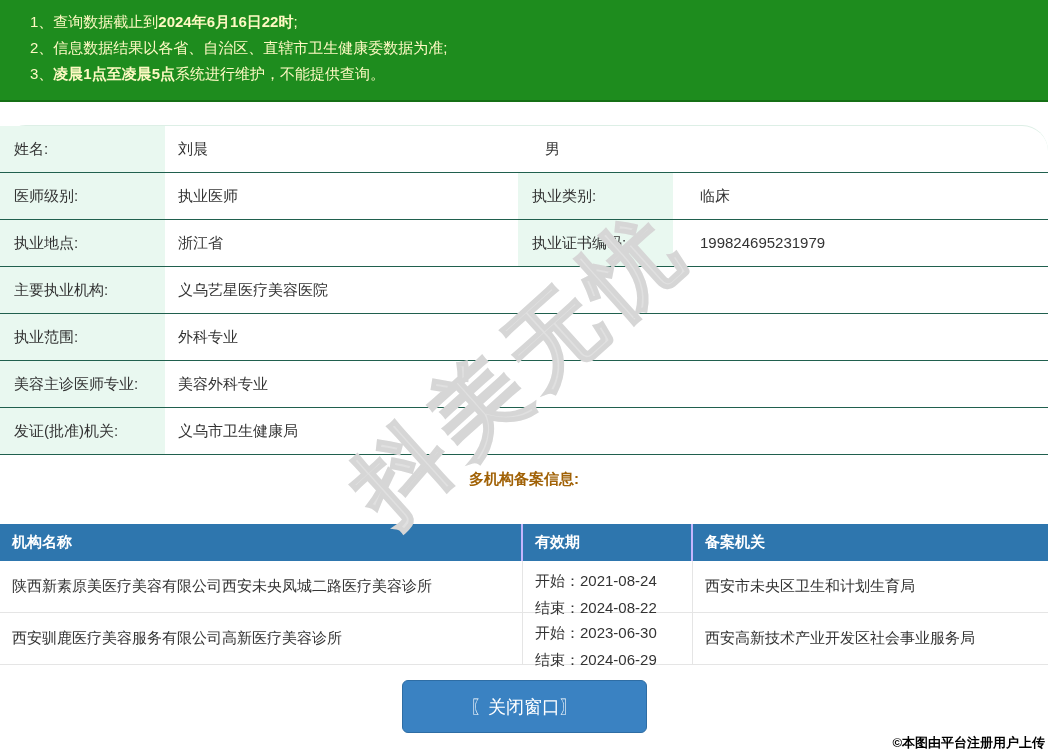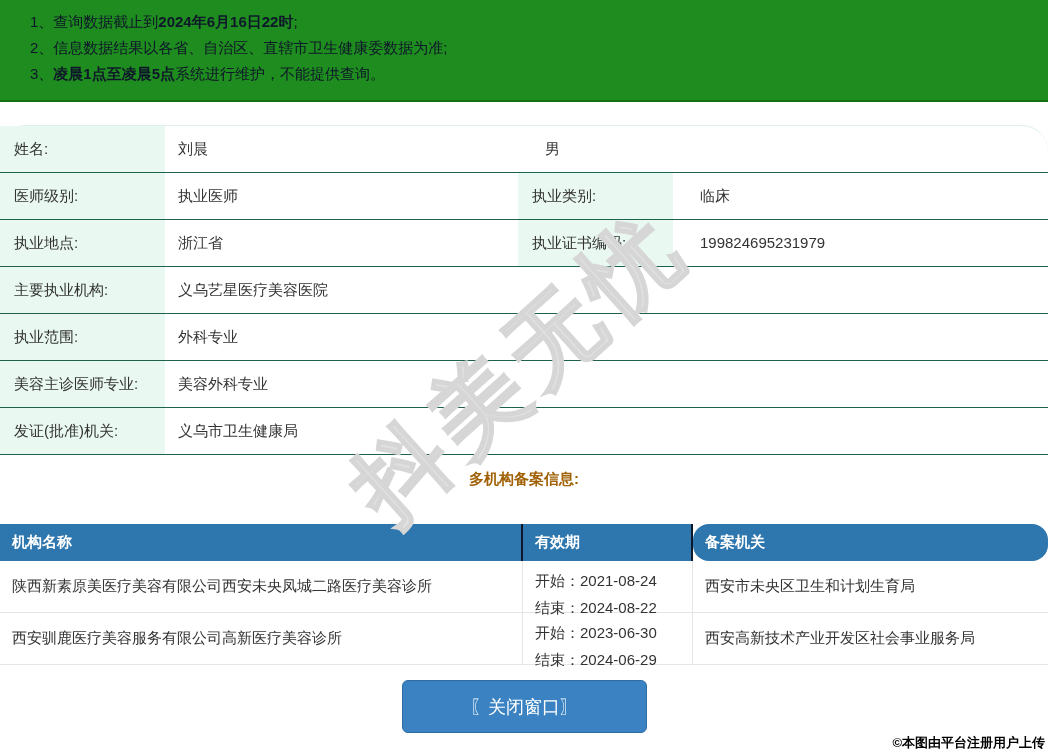--- a/index.html
+++ b/index.html
@@ -4,43 +4,43 @@
 <style>
   * { margin:0; padding:0; box-sizing:border-box; }
   body {
     width:1048px; height:754px; position:relative; overflow:hidden;
     background:#ffffff; color:#333;
     font-family:"Liberation Sans","DejaVu Sans",sans-serif;
   }
 
   
   .notice { background:#1e8c1e; padding:9px 20px 13px 30px; border-bottom:2px solid #157015; }
-  .notice-line { color:#0f172a; font-size:15px; line-height:26px; }
+  .notice-line { color:#fef9c3; font-size:15px; line-height:26px; }
   .notice-line strong { font-weight:bold; }
 
   
   .info-table { margin-top:23px; border-top:1px solid #ddefe6;border-radius:26px; }
   .irow { display:flex; border-bottom:1px solid #20604e; font-size:15px; }
   .lbl { width:165px; min-width:165px; background:#e9f8f0; padding:14px 8px 13px 14px; }
   .lbl.l2 { width:155px; min-width:155px; }
   .val { padding:14px 8px 13px 13px; }
   .val.v1 { width:353px; min-width:353px; }
   .val.v2 { flex:1; padding-left:27px; }
   .val.flexv { flex:1; }
 
   
   .ft-title { text-align:center; font-weight:bold; font-size:15px; margin-top:15px; color:#a16207; }
   .ft-wrap { margin-top:35px; height:149px; overflow:hidden; }
   .ft-header { display:flex; height:37px; }
   .fh { background:#2e76ae; color:#fff; font-weight:bold; font-size:15px;
         display:flex; align-items:center; padding-left:12px; }
-  .fh.c1, .fh.c2 { border-right:2px solid #0f172a; }
+  .fh.c1, .fh.c2 { border-right:2px solid #c4b5fd; }
   .c1 { width:523px; min-width:523px; }
   .c2 { width:170px; min-width:170px; }
-  .c3 { flex:1;border-radius:16px; }
+  .c3 { flex:1; }
   .ft-row { display:flex; height:52px; border-bottom:1px solid #e5e5e5; background:#fff; }
   .fc { font-size:15px; }
   .fc.c1 { display:flex; align-items:center; padding-left:12px; border-right:1px solid #e5e5e5; }
   .fc.c2 { padding:6px 0 0 12px; line-height:27px; border-right:1px solid #e5e5e5; }
   .fc.c3 { display:flex; align-items:center; padding-left:12px; }
 
   
   .close-btn {
     display:block; margin:7px auto 0; width:245px; height:53px;
     background:#3a82c2; border:1px solid #2e6da4; border-radius:6px;

